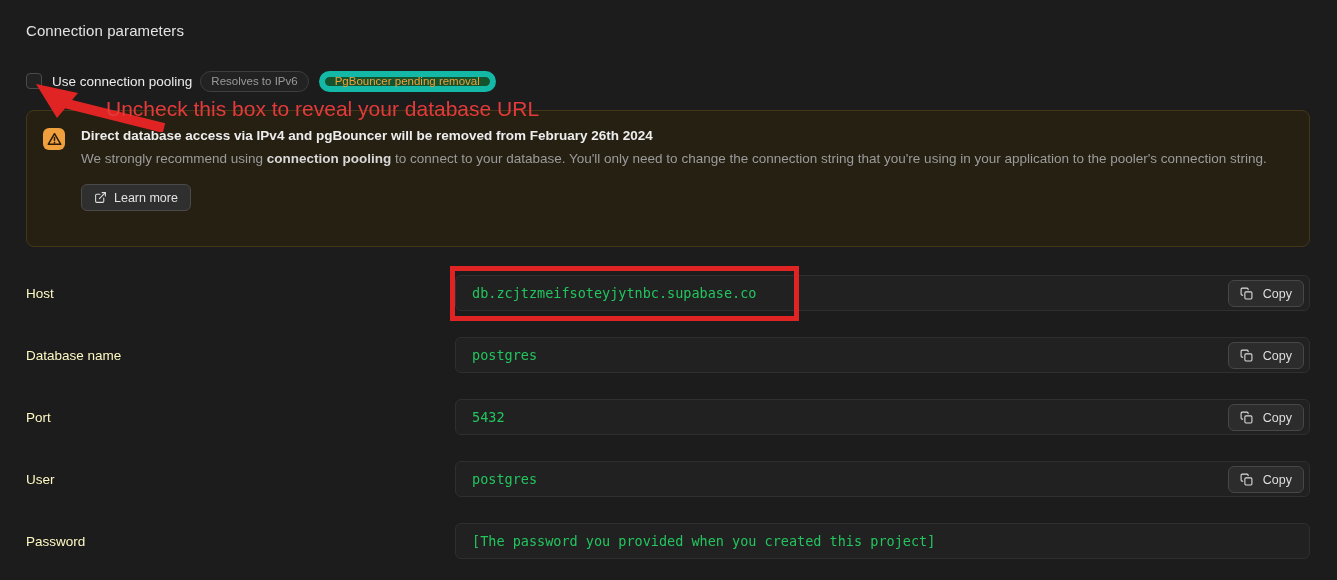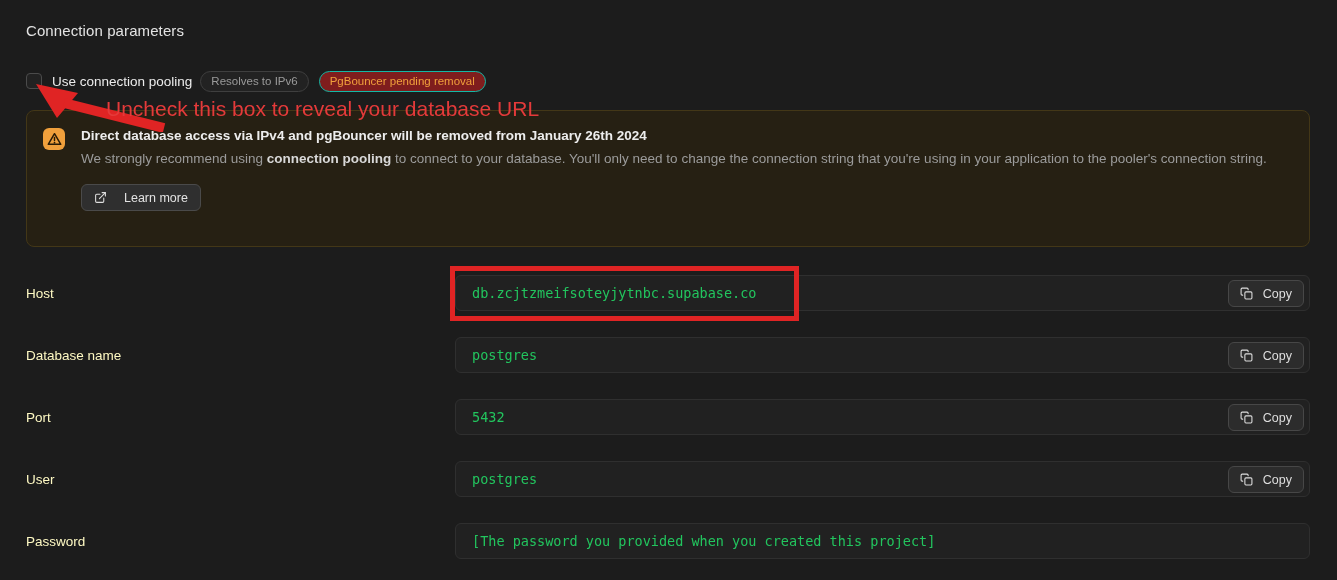--- a/index.html
+++ b/index.html
@@ -20,21 +20,21 @@
   .checkbox {
     width: 16px; height: 16px; border: 1px solid #4b4b4b; border-radius: 4px;
     background: #222; flex: 0 0 auto; cursor: pointer;
   }
   .pooling-label { margin-left: 10px; font-size: 13.5px; font-weight: 500; color: #ececec; }
   .badge {
     display: inline-flex; align-items: center; height: 21px; padding: 0 10px;
     border-radius: 11px; font-size: 11.5px; margin-left: 8px; white-space: nowrap;
   }
   .badge.neutral { color: #9a9a9a; border: 1px solid #3f3f3f; background: #222; }
-  .badge.warning { color: #f0a03c; border: 1px solid #14b8a6; background: #7f1d1d; }
+  .badge.warning { color: #f0a03c; border: 6px solid #14b8a6; background: #14532d; }
   .badge.warning { margin-left: 10px; }
   .badge:first-of-type { margin-left: 16px; }
 
   
   .annotation-text {
     position: absolute; left: 106px; top: 97px;
     font-size: 21px; color: #e43a3a; font-weight: 400; white-space: nowrap; z-index: 30;
   }
   .annotation-arrow { position: absolute; left: 34px; top: 82px; z-index: 30; }
 
@@ -50,21 +50,21 @@
     display: flex; align-items: center; justify-content: center;
   }
   .banner-content { margin-left: 38px; }
   .banner-title { font-size: 13.5px; font-weight: 600; color: #ededed; }
   .banner-body {
     margin-top: 3px; font-size: 13.5px; color: #9b9b9b; line-height: 25px;
     max-width: 1210px;
   }
   .banner-body b { color: #d8d8d8; font-weight: 600; }
   .learn-more-btn {
-    margin-top: 13px; display: inline-flex; align-items: center; gap: 17px;
+    margin-top: 13px; display: inline-flex; align-items: center; gap: 7px;
     height: 27px; padding: 0 12px; background: #2f2f2f; border: 1px solid #4a4a4a;
     border-radius: 6px; color: #e2e2e2; font-size: 12.5px; font-family: inherit; cursor: pointer; justify-content: center;
   }
 
   
   .params { margin-top: 28px; }
   .param-row { display: flex; align-items: center; height: 36px; margin-bottom: 26px; }
   .param-label { width: 429px; flex: 0 0 auto; font-size: 13.5px; color: #fef9c3; }
   .param-input {
     flex: 1; height: 36px; background: #212121; border: 1px solid #2f2f2f;
@@ -112,21 +112,21 @@
 
   <div class="banner">
     <div class="banner-icon">
       <svg class="icon-svg" width="15" height="14" viewBox="0 0 24 22">
         <path d="M12 2.5 L22 19.5 H2 Z" fill="none" stroke="#2a1c06" stroke-width="2.4" stroke-linejoin="round"></path>
         <line x1="12" y1="8.5" x2="12" y2="13.5" stroke="#2a1c06" stroke-width="2.4" stroke-linecap="round"></line>
         <circle cx="12" cy="16.8" r="1.4" fill="#2a1c06"></circle>
       </svg>
     </div>
     <div class="banner-content">
-      <div class="banner-title">Direct database access via IPv4 and pgBouncer will be removed from January 26th 2024</div>
+      <div class="banner-title">Direct database access via IPv4 and pgBouncer will be removed from February 26th 2024</div>
       <div class="banner-body"><span>We strongly recommend using </span><b>connection pooling</b><span> to connect to your database. You'll only need to change the connection string that you're using in your application to the pooler's connection string.</span></div>
       <button class="learn-more-btn">
         <svg class="icon-svg" width="13" height="13" viewBox="0 0 24 24" fill="none" stroke="#dedede" stroke-width="2" stroke-linecap="round" stroke-linejoin="round">
           <path d="M18 13v6a2 2 0 0 1-2 2H5a2 2 0 0 1-2-2V8a2 2 0 0 1 2-2h6"></path>
           <polyline points="15 3 21 3 21 9"></polyline>
           <line x1="10" y1="14" x2="21" y2="3"></line>
         </svg>
         <span>Learn more</span>
       </button>
     </div>

